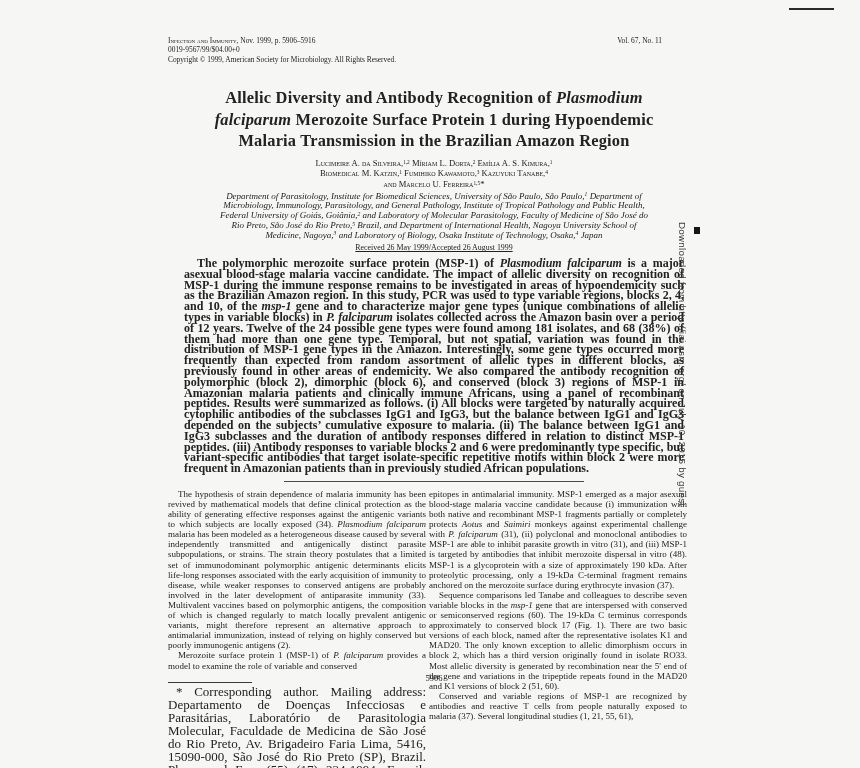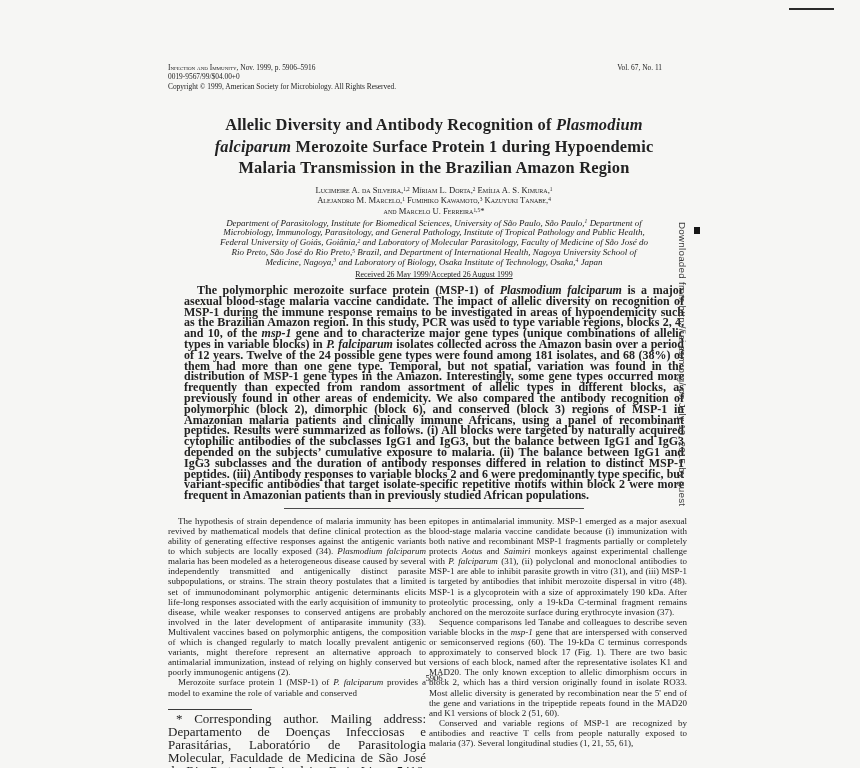--- a/index.html
+++ b/index.html
@@ -7,21 +7,21 @@
   html,body { margin:0; padding:0; }
   body { background:var(--bg); width:860px; height:768px; }
   .page {
     position:relative; width:860px; height:768px; background:var(--bg);
     overflow:hidden; color:var(--ink);
     font-family:"Liberation Serif","DejaVu Serif",serif;
   }
   .content { position:absolute; left:168px; top:36px; width:532px; }
 
   .masthead { display:flex; justify-content:space-between; align-items:flex-start;
-    font-size:7.4px; line-height:9.4px;margin-top:27px; }
+    font-size:7.4px; line-height:9.4px; }
   .masthead-right { margin-right:38px; white-space:nowrap;text-align:right; }
 
   .title { margin:23px 0 0; font-weight:bold; text-align:center;
     font-size:16.4px; line-height:21.5px; letter-spacing:0.2px; }
 
   .authors { margin-top:6px; text-align:center; font-size:8.6px; line-height:10.6px; }
   .affiliations { margin-top:2px; text-align:center; font-style:italic;
     font-size:9.0px; line-height:9.8px; }
   .received { margin-top:3px; text-align:center; font-size:7.9px; line-height:9.5px;text-decoration:underline; }
 
@@ -67,21 +67,21 @@
         <div><span>0019-9567/99/$04.00+0</span></div>
         <div><span>Copyright © 1999, American Society for Microbiology. All Rights Reserved.</span></div>
       </div>
       <div class="masthead-right">Vol. 67, No. 11</div>
     </div>
 
     <h1 class="title"><span>Allelic Diversity and Antibody Recognition of </span><span class="it">Plasmodium</span><br><span class="it">falciparum</span><span> Merozoite Surface Protein 1 during Hypoendemic</span><br><span>Malaria Transmission in the Brazilian Amazon Region</span></h1>
 
     <div class="authors">
       <div><span class="sc">Lucimeire A. da Silveira,</span><sup>1,2</sup><span class="sc"> Míriam L. Dorta,</span><sup>2</sup><span class="sc"> Emília A. S. Kimura,</span><sup>1</sup></div>
-      <div><span class="sc">Alejandro M. Marcelo,</span><sup>1</sup><span class="sc"> Fumihiko Kawamoto,</span><sup>3</sup><span class="sc"> Kazuyuki Tanabe,</span><sup>4</sup></div>
+      <div><span class="sc">Biomedical M. Katzin,</span><sup>1</sup><span class="sc"> Fumihiko Kawamoto,</span><sup>3</sup><span class="sc"> Kazuyuki Tanabe,</span><sup>4</sup></div>
       <div><span class="sc">and Marcelo U. Ferreira</span><sup>1,5</sup><span>*</span></div>
     </div>
 
     <div class="affiliations"><span class="it">Department of Parasitology, Institute for Biomedical Sciences, University of São Paulo, São Paulo,</span><sup>1</sup><span class="it"> Department of</span><br><span class="it">Microbiology, Immunology, Parasitology, and General Pathology, Institute of Tropical Pathology and Public Health,</span><br><span class="it">Federal University of Goiás, Goiânia,</span><sup>2</sup><span class="it"> and Laboratory of Molecular Parasitology, Faculty of Medicine of São José do</span><br><span class="it">Rio Preto, São José do Rio Preto,</span><sup>5</sup><span class="it"> Brazil, and Department of International Health, Nagoya University School of</span><br><span class="it">Medicine, Nagoya,</span><sup>3</sup><span class="it"> and Laboratory of Biology, Osaka Institute of Technology, Osaka,</span><sup>4</sup><span class="it"> Japan</span></div>
 
     <div class="received">Received 26 May 1999/Accepted 26 August 1999</div>
 
     <p class="abstract"><span>The polymorphic merozoite surface protein (MSP-1) of </span><span class="it">Plasmodium falciparum</span><span> is a major asexual blood-stage malaria vaccine candidate. The impact of allelic diversity on recognition of MSP-1 during the immune response remains to be investigated in areas of hypoendemicity such as the Brazilian Amazon region. In this study, PCR was used to type variable regions, blocks 2, 4, and 10, of the </span><span class="it">msp-1</span><span> gene and to characterize major gene types (unique combinations of allelic types in variable blocks) in </span><span class="it">P. falciparum</span><span> isolates collected across the Amazon basin over a period of 12 years. Twelve of the 24 possible gene types were found among 181 isolates, and 68 (38%) of them had more than one gene type. Temporal, but not spatial, variation was found in the distribution of MSP-1 gene types in the Amazon. Interestingly, some gene types occurred more frequently than expected from random assortment of allelic types in different blocks, as previously found in other areas of endemicity. We also compared the antibody recognition of polymorphic (block 2), dimorphic (block 6), and conserved (block 3) regions of MSP-1 in Amazonian malaria patients and clinically immune Africans, using a panel of recombinant peptides. Results were summarized as follows. (i) All blocks were targeted by naturally acquired cytophilic antibodies of the subclasses IgG1 and IgG3, but the balance between IgG1 and IgG3 depended on the subjects’ cumulative exposure to malaria. (ii) The balance between IgG1 and IgG3 subclasses and the duration of antibody responses differed in relation to distinct MSP-1 peptides. (iii) Antibody responses to variable blocks 2 and 6 were predominantly type specific, but variant-specific antibodies that target isolate-specific repetitive motifs within block 2 were more frequent in Amazonian patients than in previously studied African populations.</span></p>
 
     <div class="abstract-sep"></div>

